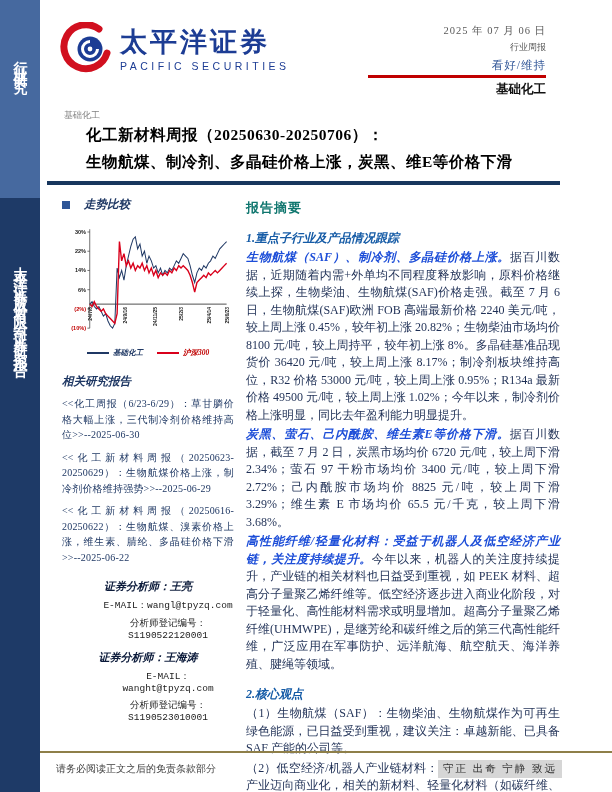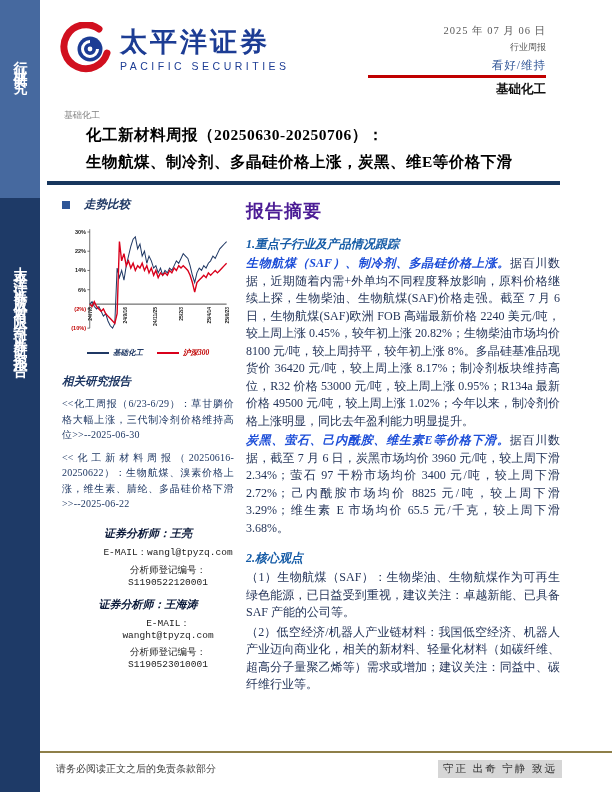--- a/index.html
+++ b/index.html
@@ -51,21 +51,21 @@
   .legend-entry:last-child { color:#c00000; }
   .legend-swatch { display:inline-block; width:22px; height:2px; margin-right:4px; }
   .related-heading { margin-top:16px; font-size:11.5px; font-weight:bold; font-style:italic; color:#1f3864; }
   .related-item { margin-top:7px; font-size:10px; line-height:15.5px; color:#1f3864;
                   text-align:justify; letter-spacing:0.2px; }
   .analysts { margin-top:14px;text-align:center; }
   .analyst-title { font-size:11px; font-weight:bold; color:#0b1a3a; margin-top:9px; font-style:italic; }
   .analyst-line { font-size:9.5px; color:#222222; margin-top:5px; font-family:"Liberation Mono","DejaVu Sans Mono",monospace;padding-left:40px; }
 
   
-  .summary-heading { font-size:18px; font-weight:bold; color:#4c1d95; letter-spacing:1px; }
+  .summary-heading { font-size:13px; font-weight:bold; color:#0f766e; letter-spacing:1px; }
   .sec-heading { font-size:12px; font-weight:bold; color:#155ba6; margin-top:13px; font-style:italic; }
   .para { font-size:12px; line-height:17.5px; color:#1e2f55; text-align:justify; margin-top:2px; }
   .para + .para { margin-top:2px; }
   .lead { font-weight:bold; color:#1d4ed8; font-style:italic; }
 
   
   .footer-rule { position:absolute; left:40px; top:751px; width:572px; height:2px; background:#8e7f49; }
   .footer-disclaimer { position:absolute; left:56px; top:762px; font-size:10px; color:#404040; }
   .footer-slogan { position:absolute; left:438px; top:760px; font-size:10.5px; color:#333333;
                    background:#d6d6d6; padding:2px 5px; letter-spacing:2px; }
@@ -147,41 +147,45 @@
         <span>基础化工</span>
       </span>
       <span class="legend-entry">
         <span class="legend-swatch" style="background: rgb(217, 0, 27);"></span>
         <span>沪深300</span>
       </span>
     </div>
 
     <div class="related-heading">相关研究报告</div>
     <div class="related-item">&lt;&lt;化工周报（6/23-6/29）：草甘膦价格大幅上涨，三代制冷剂价格维持高位&gt;&gt;--2025-06-30</div>
+    <div class="related-item">&lt;&lt;化工新材料周报（20250623-20250629）：生物航煤价格上涨，制冷剂价格维持强势&gt;&gt;--2025-06-29</div>
     <div class="related-item">&lt;&lt;化工新材料周报（20250616-20250622）：生物航煤、溴素价格上涨，维生素、腈纶、多晶硅价格下滑&gt;&gt;--2025-06-22</div>
 
     <div class="analysts">
       <div class="analyst-title">证券分析师：王亮</div>
       <div class="analyst-line">E-MAIL：wangl@tpyzq.com</div>
       <div class="analyst-line">分析师登记编号：S1190522120001</div>
       <div class="analyst-title">证券分析师：王海涛</div>
       <div class="analyst-line">E-MAIL：wanght@tpyzq.com</div>
       <div class="analyst-line">分析师登记编号：S1190523010001</div>
     </div>
   </div>
 
   <div class="right-col">
     <div class="summary-heading">报告摘要</div>
 
     <div class="sec-heading">1.重点子行业及产品情况跟踪</div>
     <div class="para">
       <span class="lead">生物航煤（SAF）、制冷剂、多晶硅价格上涨。</span><span>据百川数据，近期随着内需+外单均不同程度释放影响，原料价格继续上探，生物柴油、生物航煤(SAF)价格走强。截至 7 月 6 日，生物航煤(SAF)欧洲 FOB 高端最新价格 2240 美元/吨，较上周上涨 0.45%，较年初上涨 20.82%；生物柴油市场均价 8100 元/吨，较上周持平，较年初上涨 8%。多晶硅基准品现货价 36420 元/吨，较上周上涨 8.17%；制冷剂板块维持高位，R32 价格 53000 元/吨，较上周上涨 0.95%；R134a 最新价格 49500 元/吨，较上周上涨 1.02%；今年以来，制冷剂价格上涨明显，同比去年盈利能力明显提升。</span>
     </div>
     <div class="para">
-      <span class="lead">炭黑、萤石、己内酰胺、维生素E等价格下滑。</span><span>据百川数据，截至 7 月 6 日，炭黑市场均价 3960 元/吨，较上周下滑 2.34%；萤石 97 干粉市场均价 3400 元/吨，较上周下滑 2.72%；己内酰胺市场均价 8825 元/吨，较上周下滑 3.29%；维生素 E 市场均价 65.5 元/千克，较上周下滑 3.68%。</span>
+      <span class="lead">炭黑、萤石、己内酰胺、维生素E等价格下滑。</span><span>据百川数据，截至 7 月 2 日，炭黑市场均价 6720 元/吨，较上周下滑 2.34%；萤石 97 干粉市场均价 3400 元/吨，较上周下滑 2.72%；己内酰胺市场均价 8825 元/吨，较上周下滑 3.29%；维生素 E 市场均价 65.5 元/千克，较上周下滑 3.68%。</span>
+    </div>
+    <div class="para">
+      <span class="lead">高性能纤维/轻量化材料：受益于机器人及低空经济产业链，关注度持续提升。</span><span>今年以来，机器人的关注度持续提升，产业链的相关材料也日益受到重视，如 PEEK 材料、超高分子量聚乙烯纤维等。低空经济逐步进入商业化阶段，对于轻量化、高性能材料需求或明显增加。超高分子量聚乙烯纤维(UHMWPE)，是继芳纶和碳纤维之后的第三代高性能纤维，广泛应用在军事防护、远洋航海、航空航天、海洋养殖、腱绳等领域。</span>
     </div>
 
     <div class="sec-heading">2.核心观点</div>
     <div class="para">（1）生物航煤（SAF）：生物柴油、生物航煤作为可再生绿色能源，已日益受到重视，建议关注：卓越新能、已具备 SAF 产能的公司等。</div>
     <div class="para">（2）低空经济/机器人产业链材料：我国低空经济、机器人产业迈向商业化，相关的新材料、轻量化材料（如碳纤维、超高分子量聚乙烯等）需求或增加；建议关注：同益中、碳纤维行业等。</div>
 
   </div>
 
   <div class="footer-rule"></div>
   <div class="footer-disclaimer">请务必阅读正文之后的免责条款部分</div>

